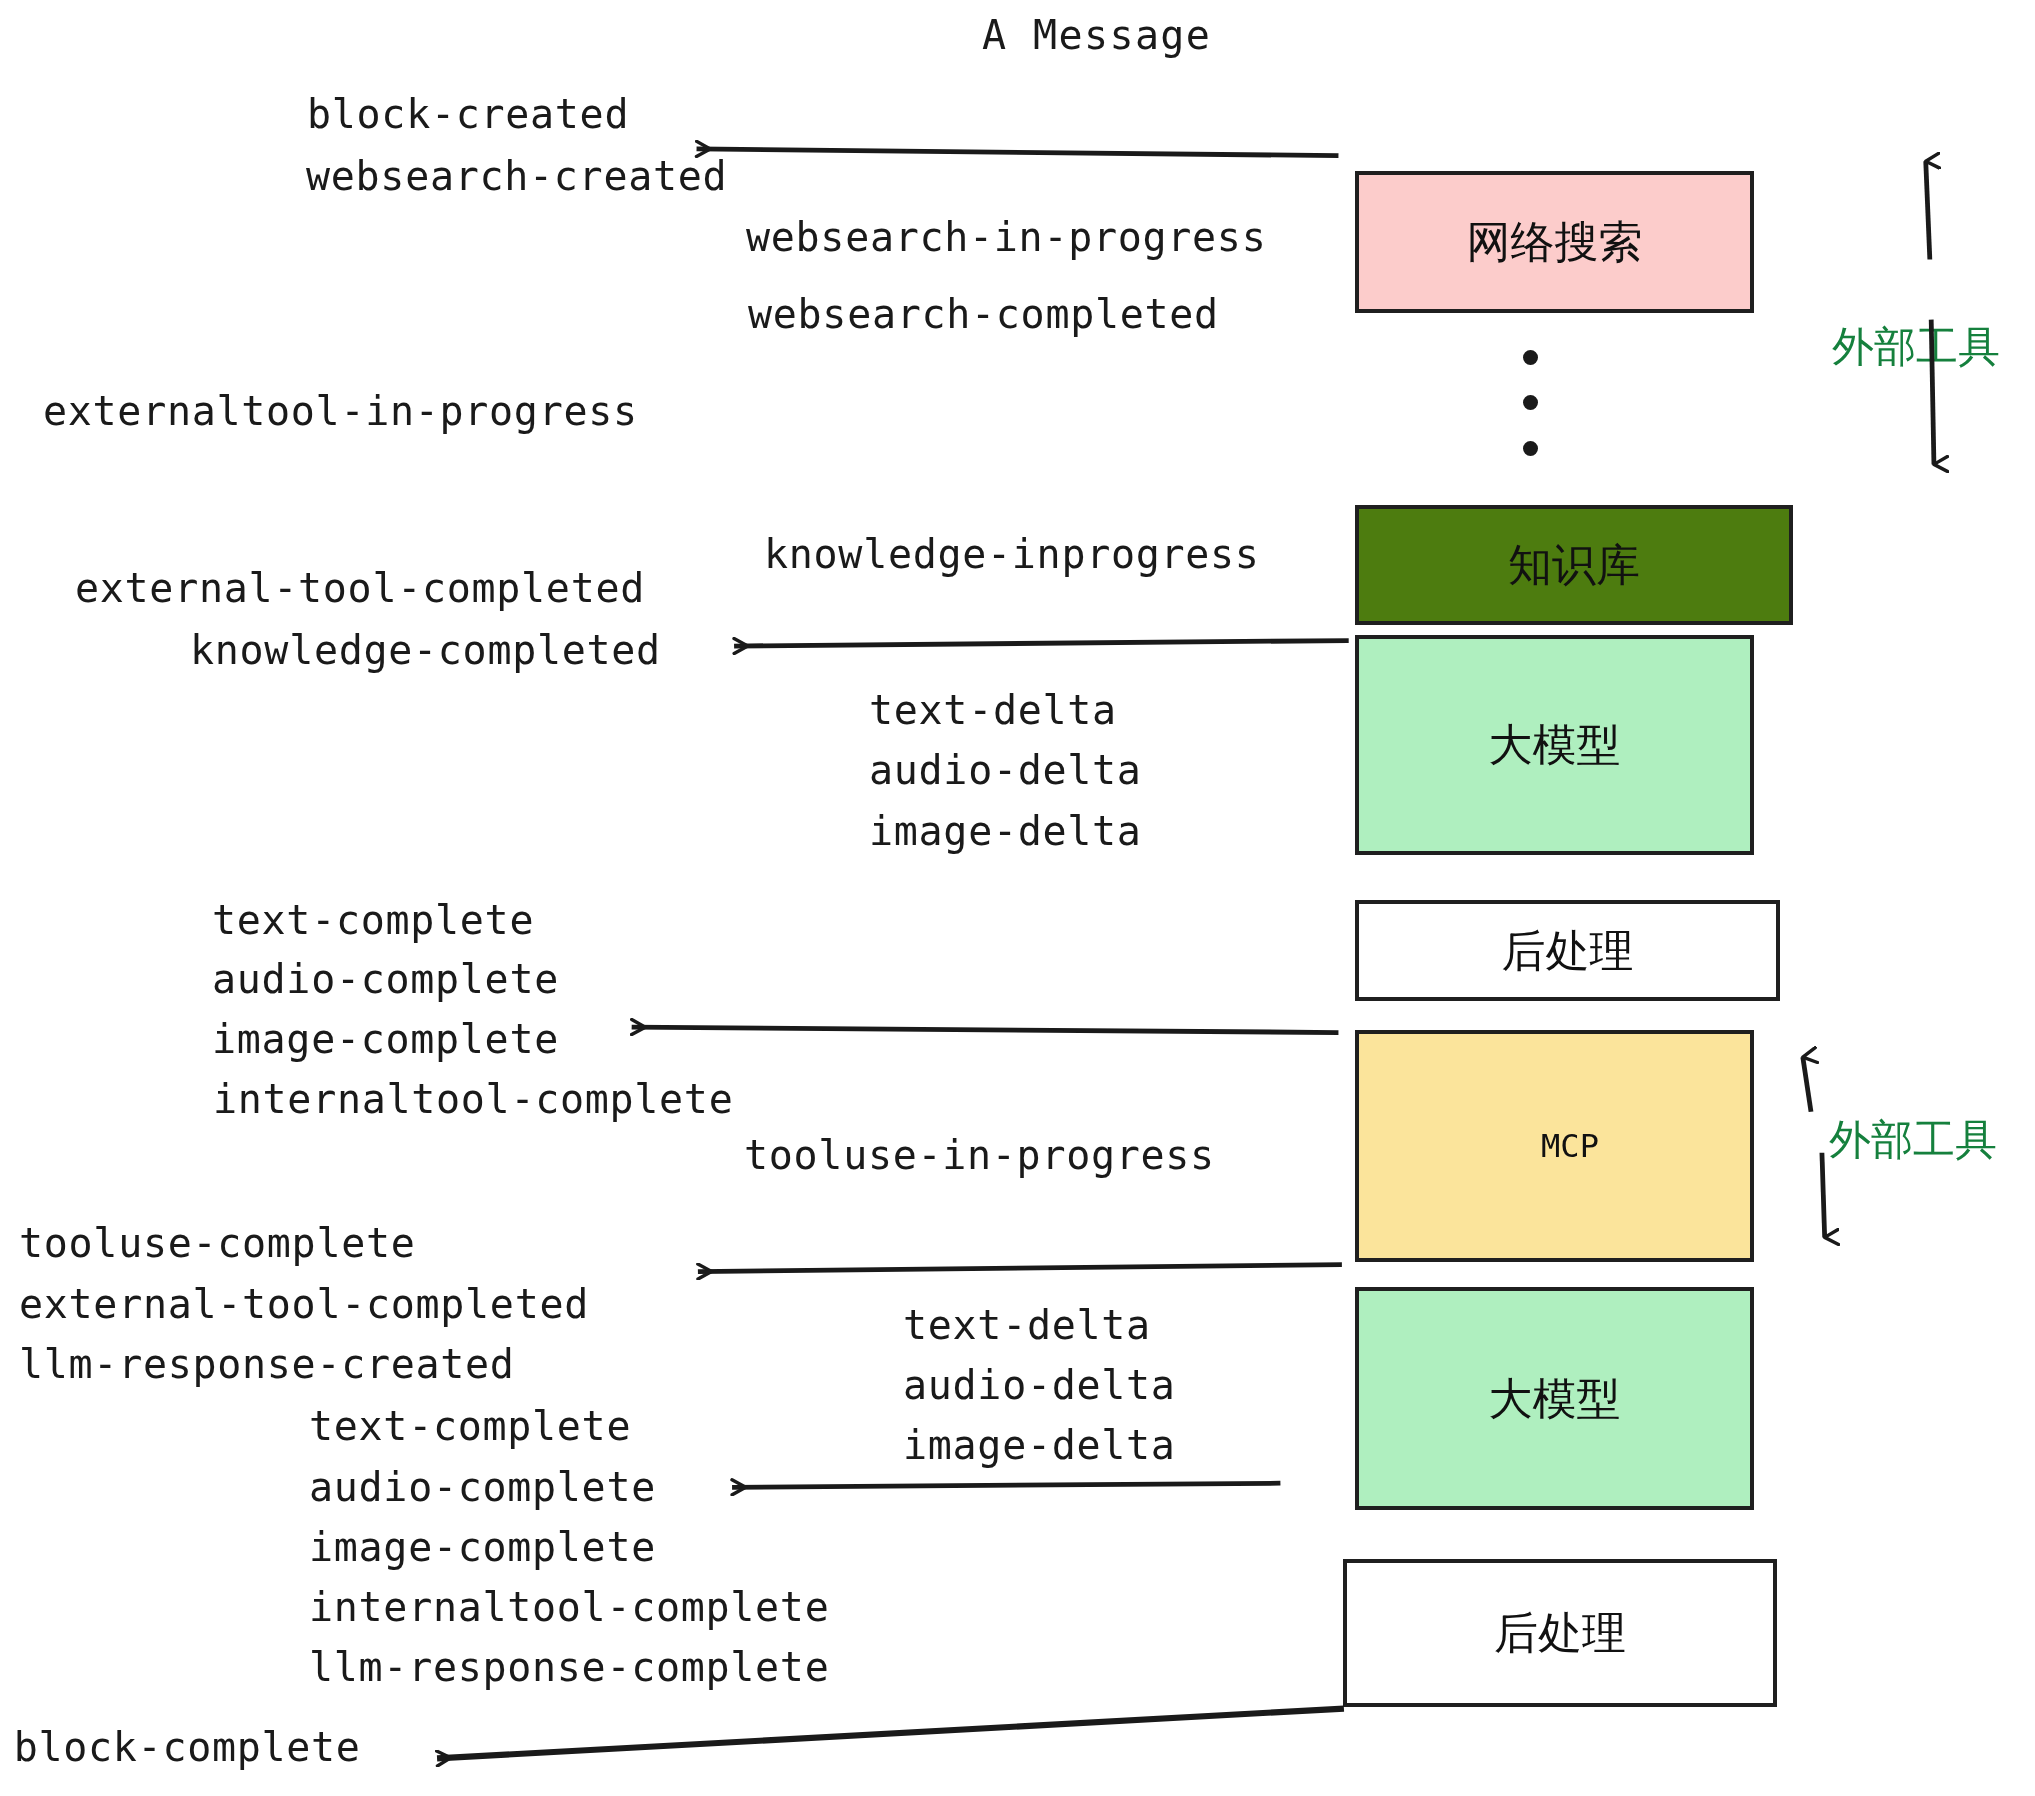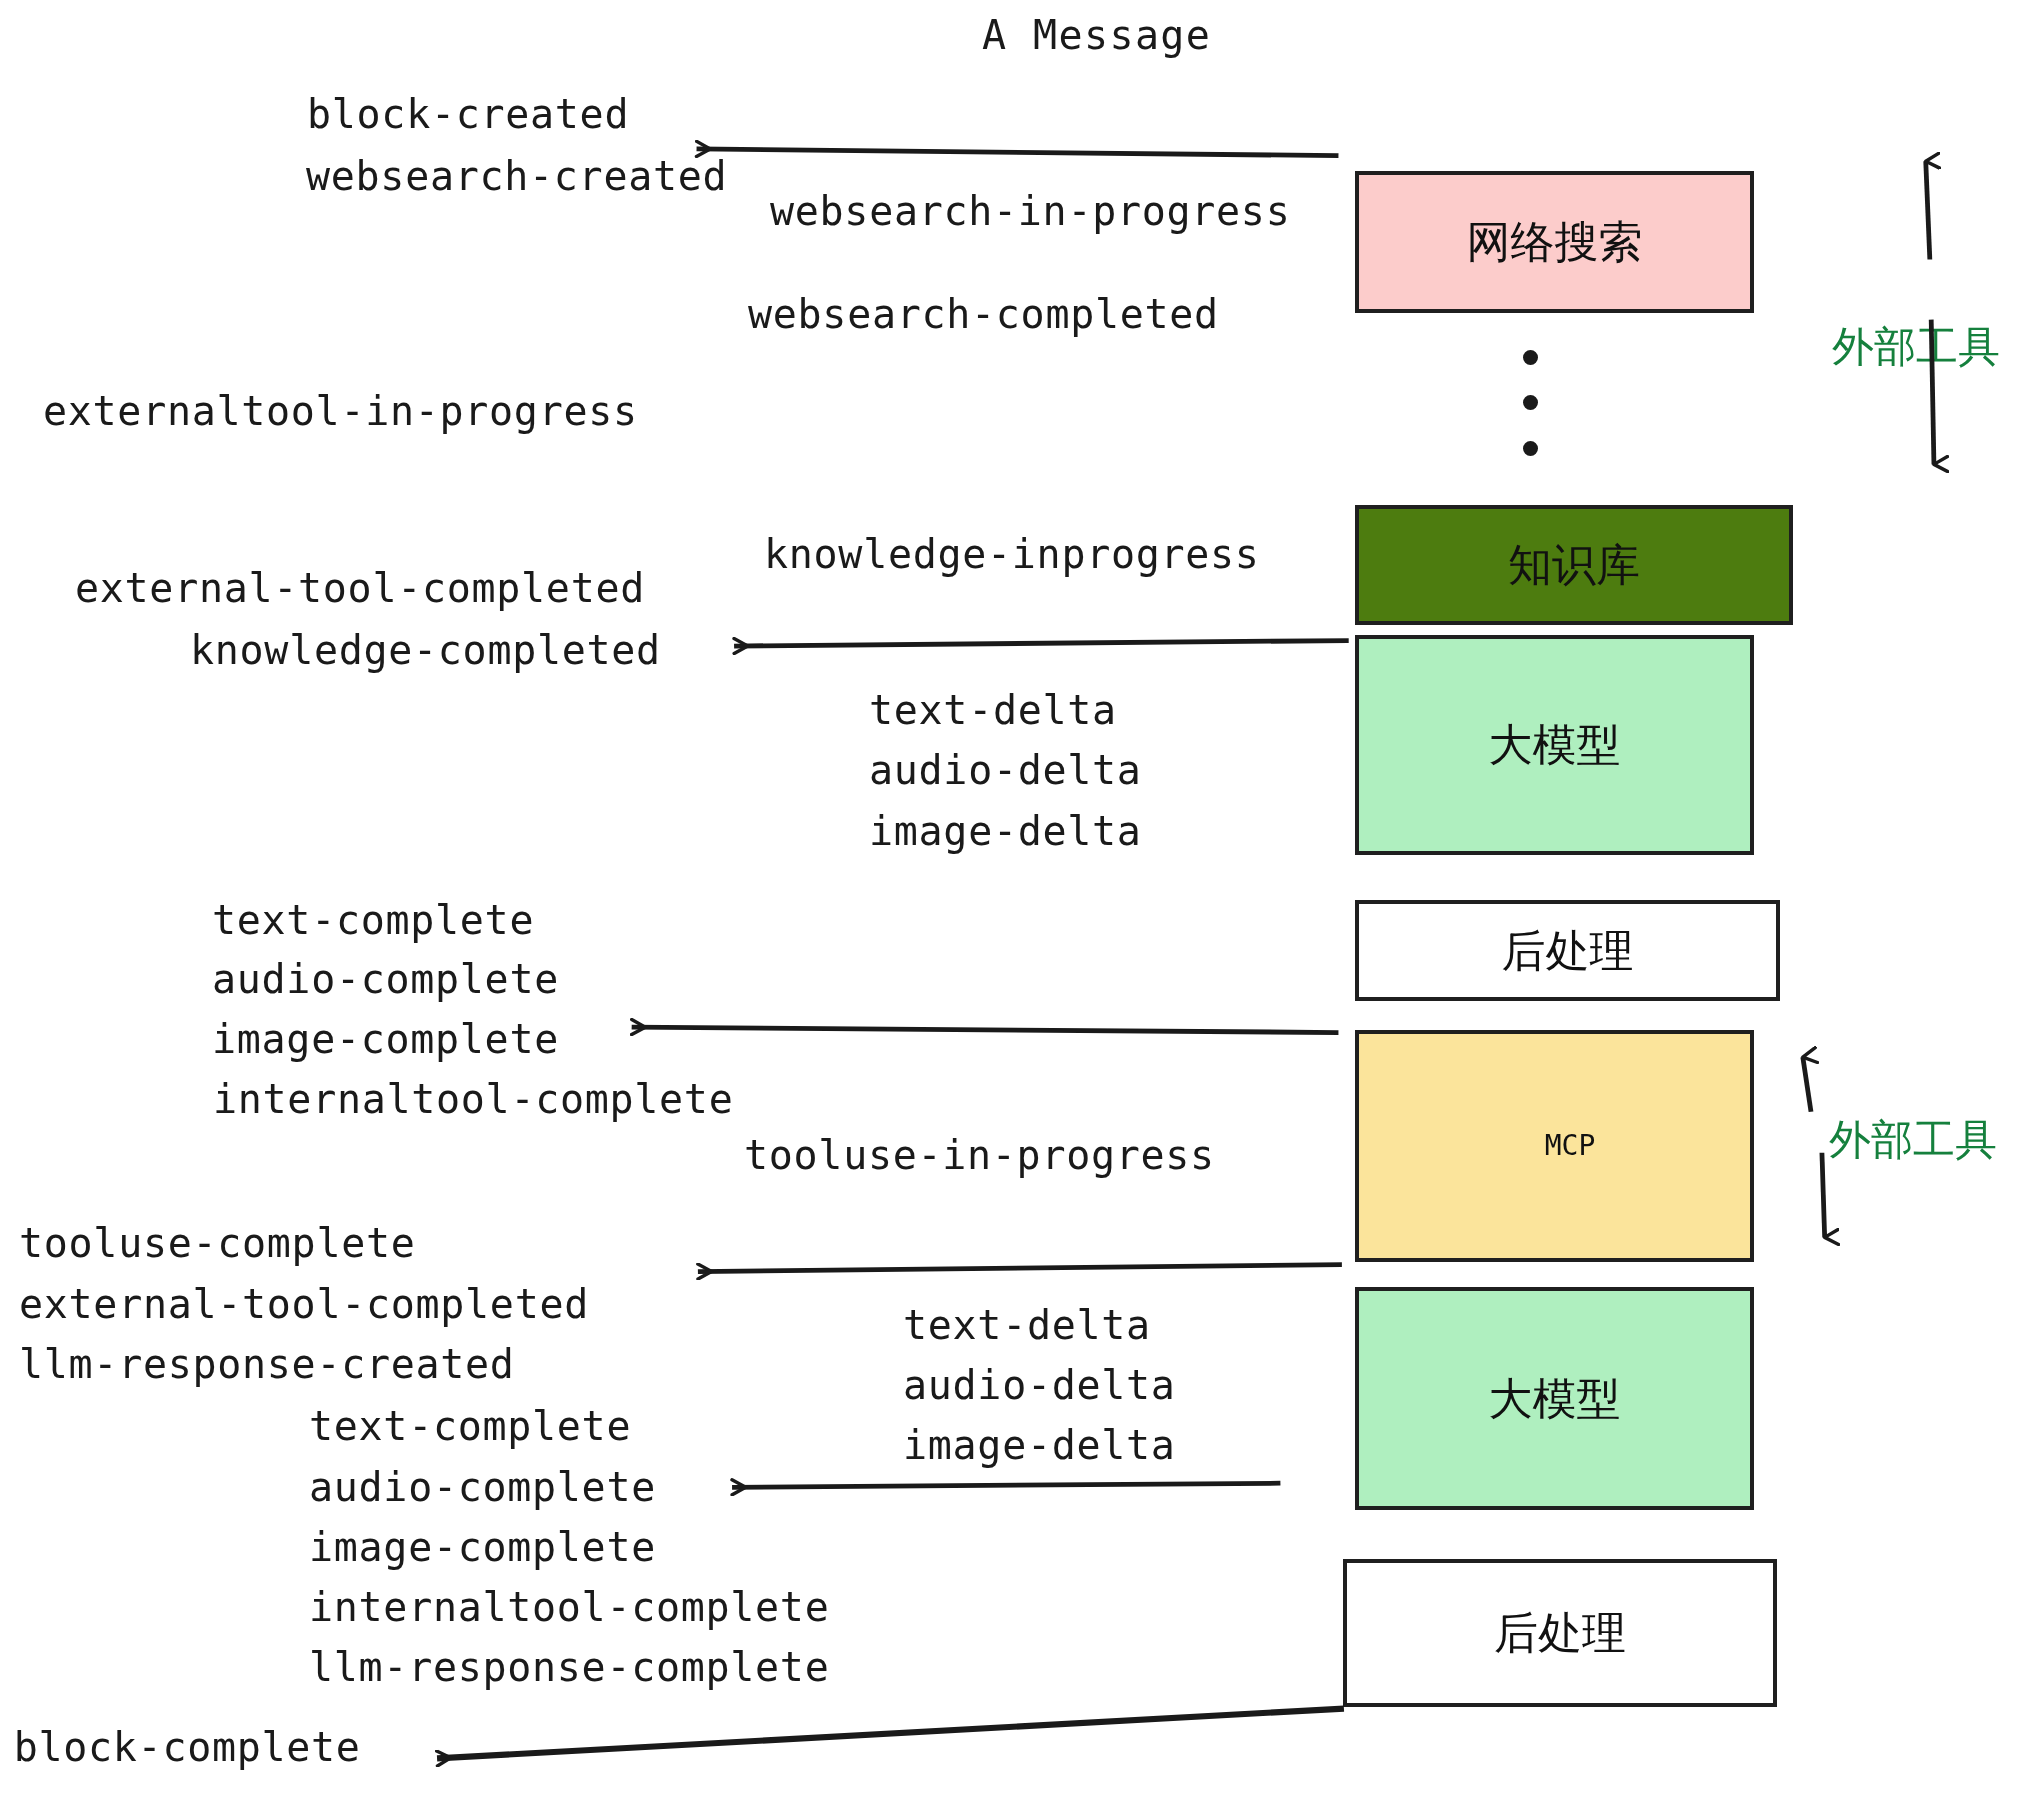--- a/index.html
+++ b/index.html
@@ -40,21 +40,21 @@
     border: 4.1px solid #1f1f1f;
     display: flex;
     align-items: center;
     justify-content: center;
     color: #111111;
     font-family: "DejaVu Sans", sans-serif;
     font-size: 44px;
     line-height: 1;
   }
   .nodebox.mcp-label {
-    font-size: 28px;
+    font-size: 32px;
     font-family: "DejaVu Sans Mono", monospace;
     padding-left: 31px;
   }
   .grouplabel {
     position: absolute;
     white-space: nowrap;
     color: #15803d;
     font-family: Liberation Serif, serif;
     font-size: 42px;
     line-height: 1;
@@ -79,21 +79,21 @@
 <body>
 
 <div id="canvas">
 
   <div class="title" style="left:982px; top:15px;">A Message</div>
 
   <div class="evt" style="left:307px; top:94px;">block-created</div>
 
   <div class="evt" style="left:306px; top:156px;">websearch-created</div>
 
-  <div class="evt" style="left:746px; top:191px;margin-left:24px;">websearch-in-progress</div>
+  <div class="evt" style="left:746px; top:217px;">websearch-in-progress</div>
 
   <div class="evt" style="left:748px; top:294px;">websearch-completed</div>
 
   <div class="evt" style="left:15px; top:391px;margin-left:28px;">externaltool-in-progress</div>
 
   <div class="evt" style="left:764px; top:534px;">knowledge-inprogress</div>
 
   <div class="evt" style="left:75px; top:568px;">external-tool-completed</div>
 
   <div class="evt" style="left:190px; top:630px;">knowledge-completed</div>

